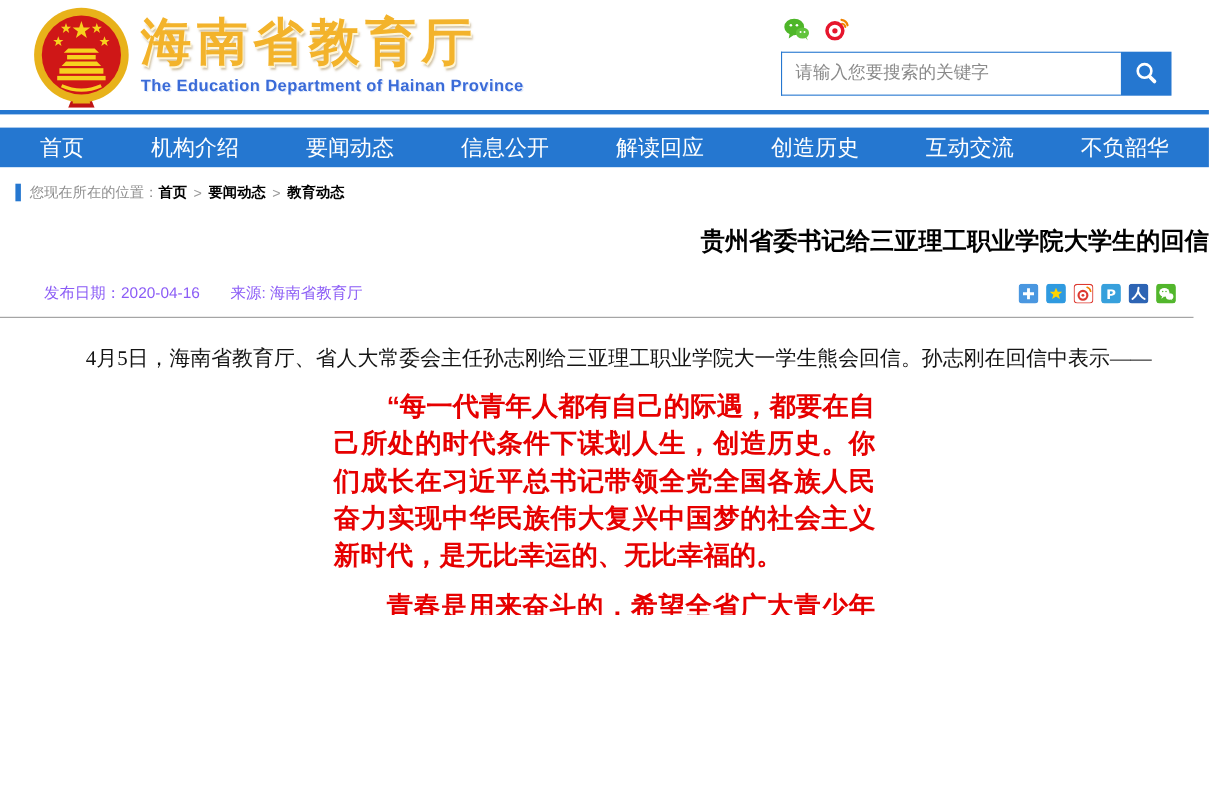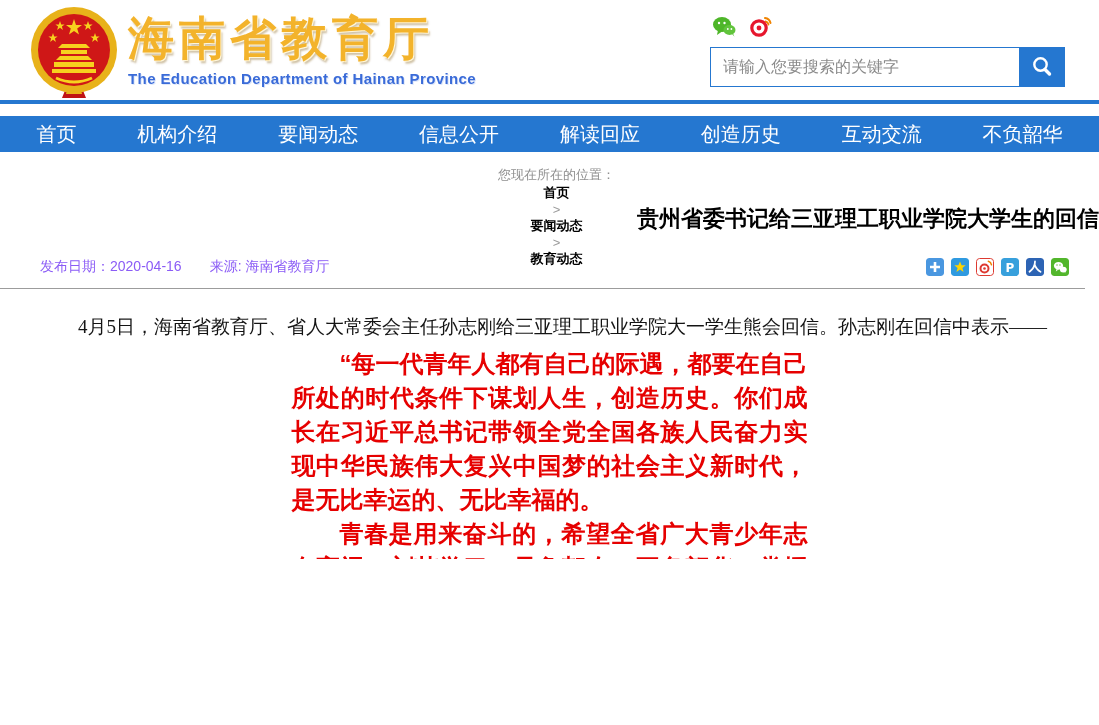--- a/index.html
+++ b/index.html
@@ -35,21 +35,21 @@
   .header-strip { height: 4px; background: #2577d0; }
 
   
   .nav {
     margin-top: 12px; height: 36px; background: #2577d0;
     display: flex; align-items: center; justify-content: space-around; padding: 0 6px;
   }
   .nav-item { color: #fff; font-size: 20px; cursor: pointer; white-space: nowrap; }
 
   
-  .breadcrumb { margin: 14px 0 0 14px; display: flex; align-items: center; font-size: 13px; height: 18px; flex-direction: column; }
+  .breadcrumb { margin: 14px 0 0 14px; display: flex; align-items: center; font-size: 13px; height: 18px; }
   .crumb-marker { width: 5px; height: 16px; background: #2577d0; margin-right: 8px; }
   .crumb-prefix { color: #8f8f8f; }
   .crumb-link { color: #000; font-weight: bold; cursor: pointer; }
   .crumb-sep { color: #9a9a9a; margin: 0 6px; font-weight: normal; }
 
   
   .article-title { margin-top: 20px; text-align: right; font-size: 22px; font-weight: bold; color: #000; }
   .meta-row {
     margin-top: 24px; padding: 0 30px 0 40px; display: flex;
     align-items: center; justify-content: space-between; font-size: 14px; color: #8b5cf6;
@@ -61,21 +61,21 @@
 
   .intro {
     margin: 24px 40px 0; font-family: "Liberation Serif", "DejaVu Serif", serif;
     font-size: 19px; color: #141414; text-indent: 2em; line-height: 1.45;
   }
   .quote {
     width: 516px; margin: 6px auto 0; color: #e60000; font-weight: bold;
     font-size: 24px; line-height: 34px; text-align: justify;
     font-family: "Liberation Sans", "DejaVu Sans", sans-serif;
   }
-  .quote p { margin: 0; text-indent: 2em; }
+  .quote p { margin: 12px; text-indent: 2em; }
   .subheading {
     margin: 14px 0 0 42px; font-family: "Liberation Serif", "DejaVu Serif", serif;
     font-size: 20px; font-weight: bold; color: #111; text-indent: 1.6em;
   }
 </style>
 </head>
 <body>
 
 <div class="page">
 

